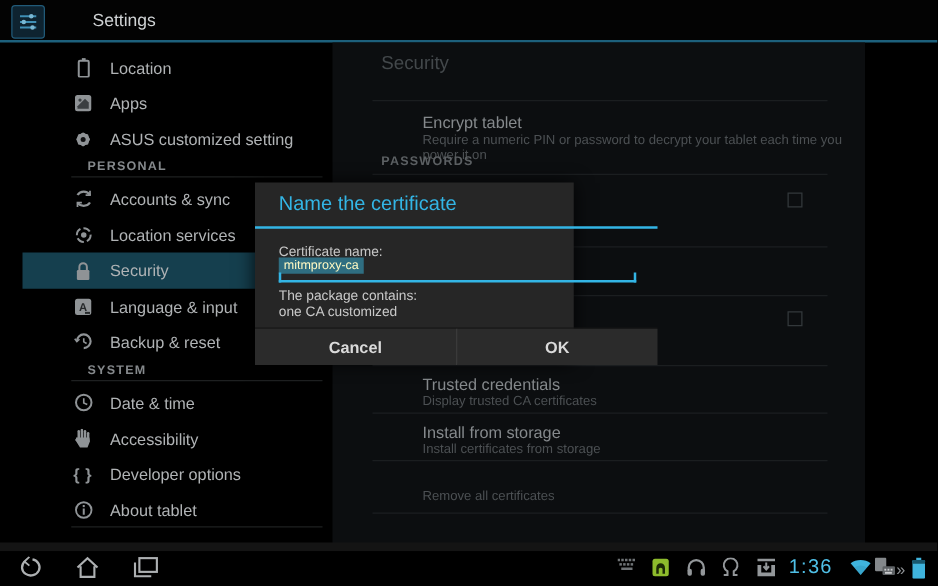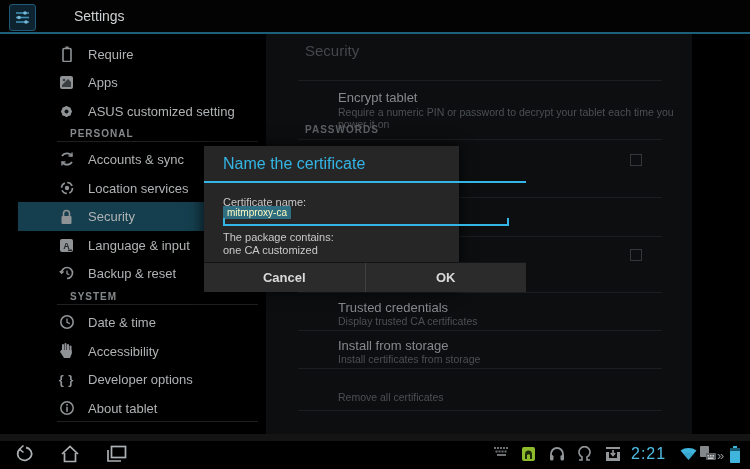--- a/index.html
+++ b/index.html
@@ -71,21 +71,21 @@
 <div class="abs app-title">Settings</div>
 <div class="abs header-rule"></div>
 
 <div class="abs side-row" style="top:40px">
   <span class="side-ico">
     <svg width="12" height="16" viewBox="0 0 12 16">
         <rect x="4.5" y="0.5" width="3" height="2" fill="#8f9396"></rect>
         <rect x="2" y="2.5" width="8" height="13" rx="1" fill="none" stroke="#8f9396" stroke-width="1.6"></rect>
       </svg>
   </span>
-  <span class="lbl">Require</span>
+  <span class="lbl">Location</span>
 </div>
 <div class="abs side-row" style="top:68px">
   <span class="side-ico">
     <svg width="15" height="15" viewBox="0 0 15 15">
         <rect x="1" y="1" width="13" height="13" rx="2" fill="#8f9396"></rect>
         <path d="M3 10 L9 4 L12 7 L12 12 L3 12 Z" fill="#3a3e41"></path>
         <circle cx="5" cy="5" r="1.3" fill="#3a3e41"></circle>
       </svg>
   </span>
   <span class="lbl">Apps</span>
@@ -308,21 +308,21 @@
       <path d="M3 14 L6 14 L6 11 A5.5 5.5 0 1 1 11 11 L11 14 L14 14" fill="none" stroke="#93979a" stroke-width="1.6"></path>
     </svg>
 </div>
 <div class="abs st-ico" style="left:605px">
   <svg width="16" height="16" viewBox="0 0 16 16">
       <rect x="1" y="1" width="14" height="2" fill="#93979a"></rect>
       <path d="M1 6 L1 15 L15 15 L15 6 L12 6 L12 12 L4 12 L4 6 Z" fill="#93979a"></path>
       <path d="M8 4 L8 9 M5.8 7 L8 9.6 L10.2 7" stroke="#93979a" stroke-width="1.6" fill="none"></path>
     </svg>
 </div>
-<div class="abs st-time" style="left:631px;top:445px">2:21</div>
+<div class="abs st-time" style="left:631px;top:445px">1:36</div>
 <div class="abs st-ico" style="left:680px">
   <svg width="17" height="15" viewBox="0 0 17 15">
       <path d="M8.5 14 L0.5 4.5 A12 9.5 0 0 1 16.5 4.5 Z" fill="#3fb4dd"></path>
       <path d="M8.5 14 L3.5 8 A8 6 0 0 1 13.5 8 Z" fill="#2a8db0" opacity="0.35"></path>
     </svg>
 </div>
 <div class="abs st-ico" style="left:699px">
   <svg width="18" height="15" viewBox="0 0 18 15">
       <rect x="1" y="0" width="9" height="11" rx="1" fill="#84888b"></rect>
       <rect x="7" y="7" width="10" height="7" rx="1" fill="#5e6265"></rect>

